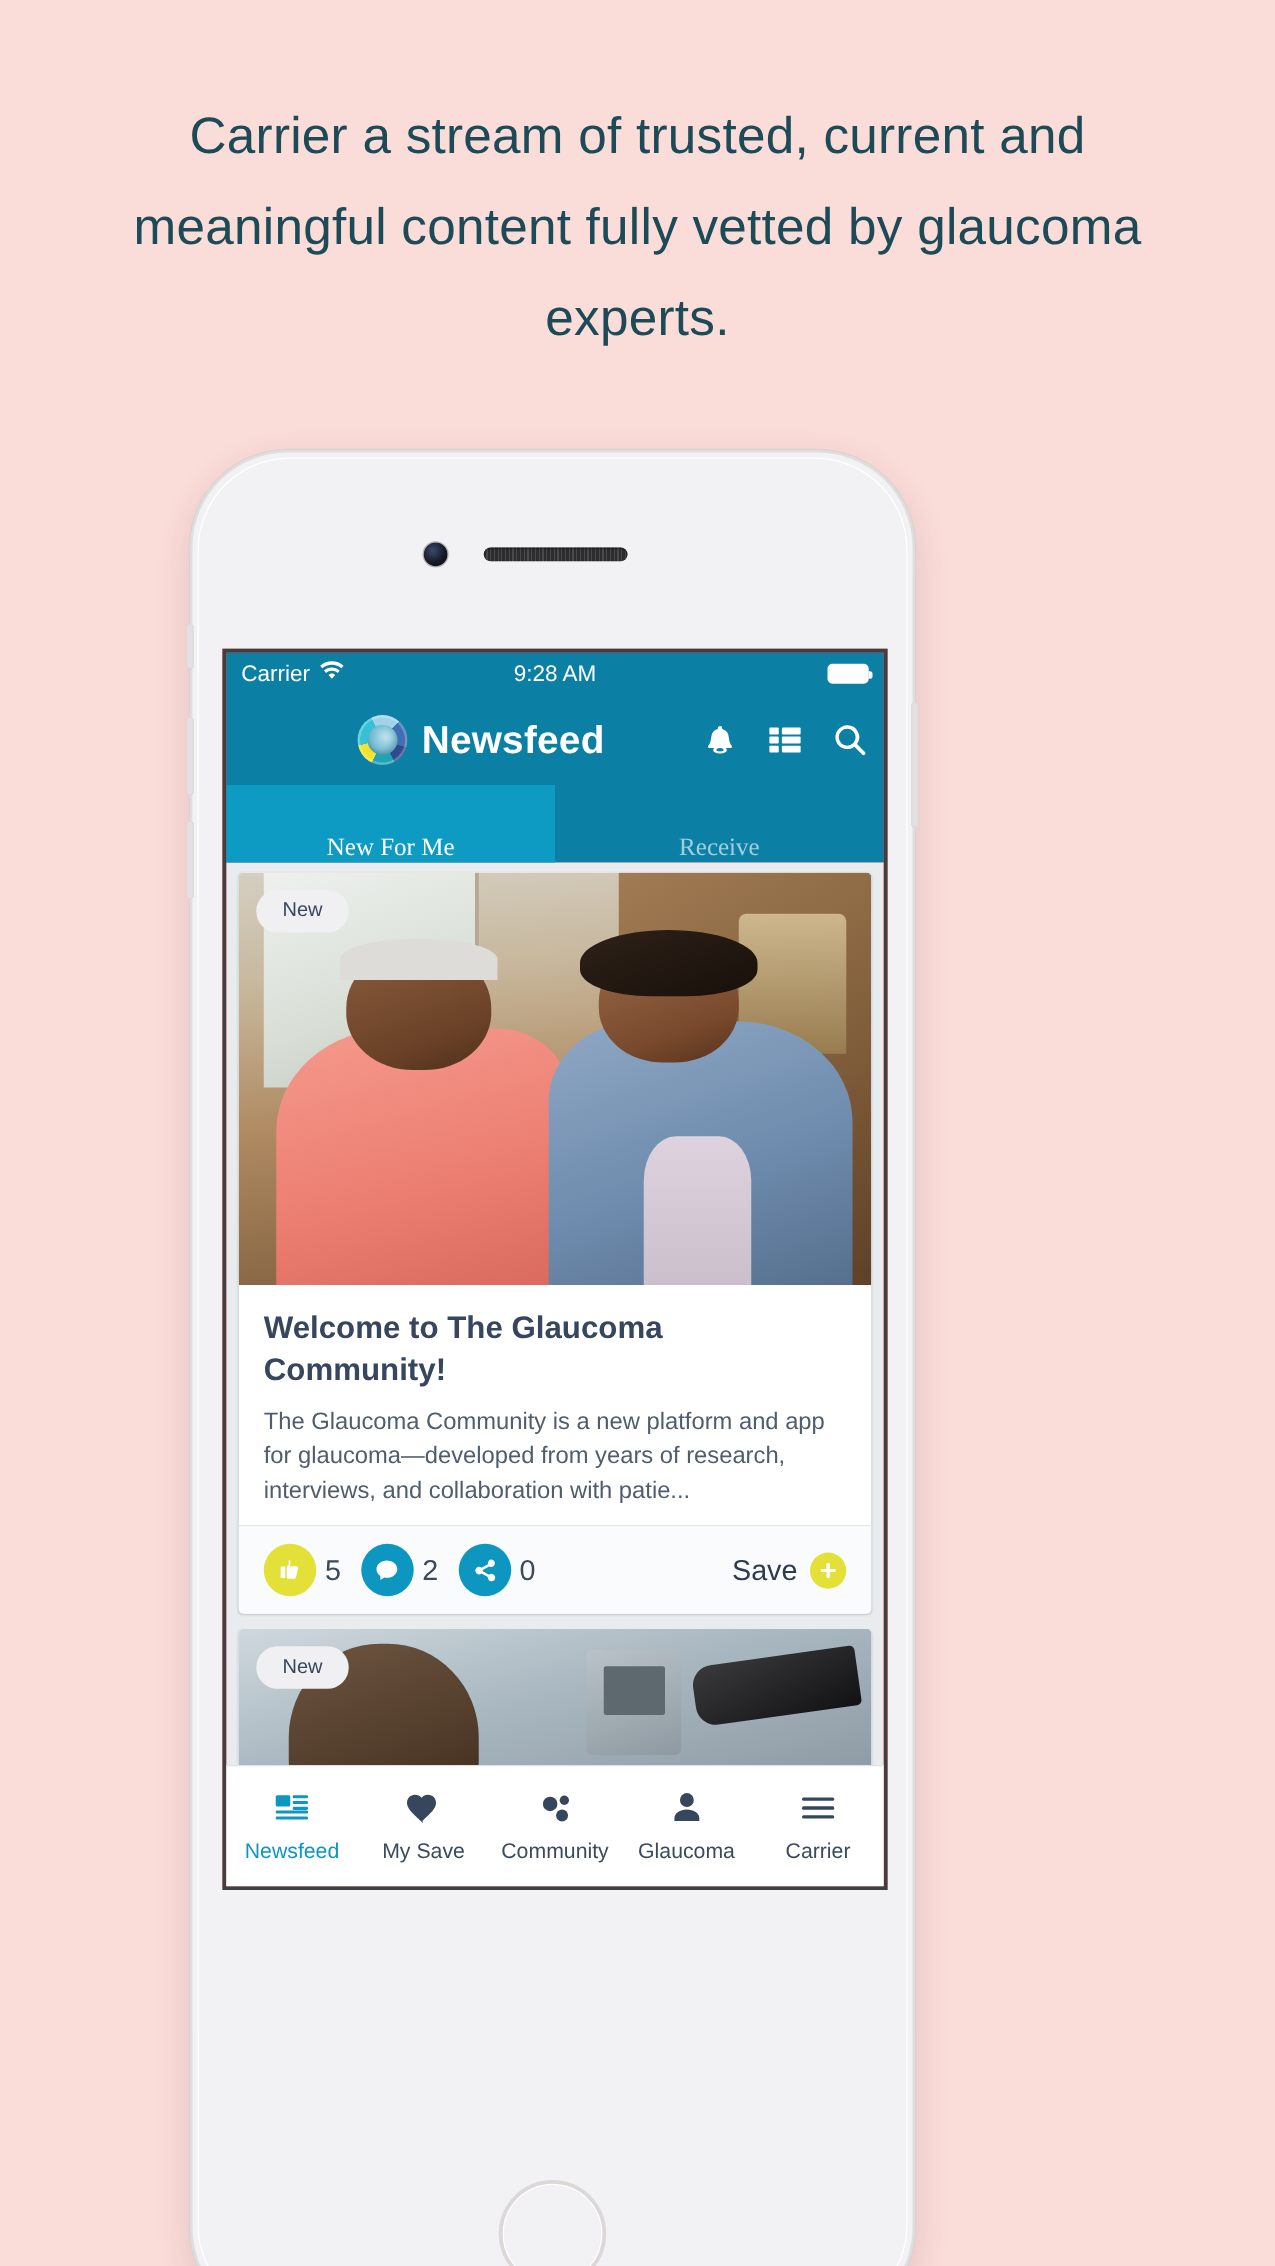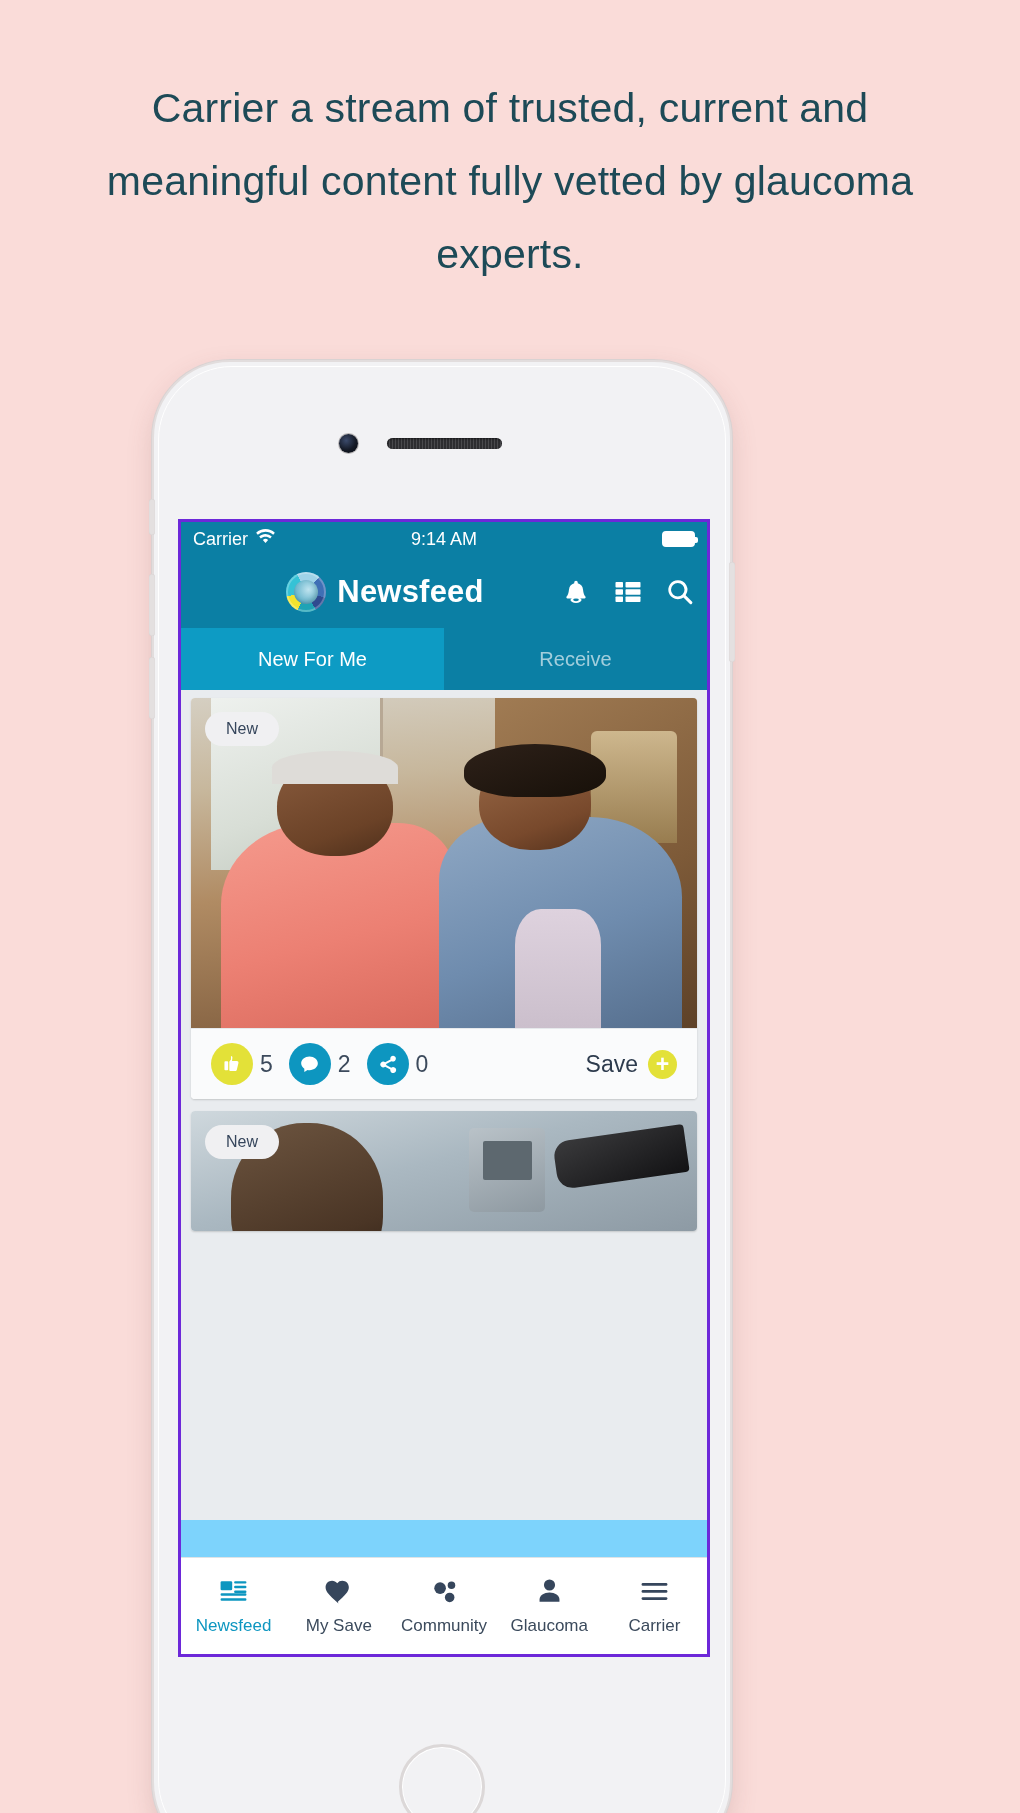--- a/index.html
+++ b/index.html
@@ -66,24 +66,24 @@
     width: 86px; height: 86px; border-radius: 50%;
     background: #f2f2f4;
     border: 3px solid #dcd8d8;
     box-shadow: inset 0 0 0 1px #fff;
   }
 
   
   .screen {
     position: absolute;
     left: 24px; top: 157px;
-    width: 532px; height: 1138px;
-    background: #7dd3fc;
+    width: 532px; height: 993px;
+    background: #ef4444;
     overflow: hidden;
-    border: 3px solid #6d28d9;
+    border: 3px solid #404040;
   }
 
   
   .statusbar {
     height: 34px; background: #0b7fa4;
     display: flex; align-items: center;
     color: #fff; font-size: 18px;
     padding: 0 12px; position: relative;
   }
   .sb-left { display: flex; align-items: center; gap: 7px; }
@@ -138,22 +138,22 @@
   }
   .appbar-icons {
     margin-left: auto; display: flex; align-items: center; gap: 22px;
     z-index: 2;
   }
   .icn { width: 30px; height: 30px; display: block; fill: #fff; }
 
   
   .tabs { display: flex; height: 62px; background: #0b7fa4; }
   .tab {
-    flex: 1; display: flex; align-items: center; justify-content: center;
-    font-size: 20px; color: rgba(255,255,255,.62);
+    flex: 1; display: flex; align-items: flex-end; justify-content: center;
+    font-size: 20px; color: rgba(255,255,255,.62); font-family: Liberation Serif, serif;
   }
   .tab.active { background: #0d9bc4; color: #ffffff; }
 
   
   .feed { background: #e9ecef; height: 830px; overflow: hidden; padding-top: 8px; }
   .card {
     background: #fff; margin: 0 10px 12px;
     border-radius: 4px; overflow: hidden;
     box-shadow: 0 1px 2px rgba(0,0,0,.16);
   }
@@ -308,21 +308,21 @@
 
     <div class="statusbar">
       <div class="sb-left">
         <span>Carrier</span>
         <span>
           <svg viewBox="0 0 24 24" width="21" height="21" fill="#fff">
             <path d="M12 19.5l3-3.6a4.6 4.6 0 0 0-6 0l3 3.6zm0-7.3c2 0 3.9.7 5.3 2l1.9-2.3A11 11 0 0 0 12 9.1c-2.7 0-5.3 1-7.2 2.8l1.9 2.3c1.4-1.3 3.3-2 5.3-2zm0-5.6c3.3 0 6.4 1.2 8.8 3.3l1.9-2.3A16 16 0 0 0 12 3.5 16 16 0 0 0 1.3 7.6l1.9 2.3A13.3 13.3 0 0 1 12 6.6z"></path>
           </svg>
         </span>
       </div>
-      <div class="sb-time">9:14 AM</div>
+      <div class="sb-time">9:28 AM</div>
       <div class="sb-right">
         <div class="battery"></div>
       </div>
     </div>
 
     <div class="appbar">
       <div class="title-group">
         <div class="logo"></div>
         <div class="appbar-title">Newsfeed</div>
       </div>
@@ -369,20 +369,24 @@
           <div class="ph-bg-wall"></div>
           <div class="ph-lamp"></div>
           <div class="ph-p1-body"></div>
           <div class="ph-p1-head"></div>
           <div class="ph-p1-hair"></div>
           <div class="ph-p2-body"></div>
           <div class="ph-p2-shirt"></div>
           <div class="ph-p2-head"></div>
           <div class="ph-p2-hair"></div>
           <div class="badge-new">New</div>
+        </div>
+        <div class="card-body">
+          <div class="card-title">Welcome to The Glaucoma Community!</div>
+          <div class="card-text">The Glaucoma Community is a new platform and app for glaucoma—developed from years of research, interviews, and collaboration with patie...</div>
         </div>
         <div class="card-actions">
           <div class="react">
             <span class="react-circle like">
               <svg viewBox="0 0 24 24">
                   <path d="M10.4 3.2c1 0 1.6.8 1.5 1.8l-.4 3.3h5c1.2 0 2 1 1.7 2.2l-1.6 6.6c-.2 1-1 1.7-2 1.7H9.8c-.6 0-1.1-.5-1.1-1.1V9.3c0-.3.1-.6.3-.8l1.4-1.6V3.2zM6.6 8.6H4.5c-.5 0-.9.4-.9.9v7.7c0 .5.4.9.9.9h2.1c.5 0 .9-.4.9-.9V9.5c0-.5-.4-.9-.9-.9z"></path>
                 </svg>
             </span>
             <span class="react-count">5</span>
           </div>

